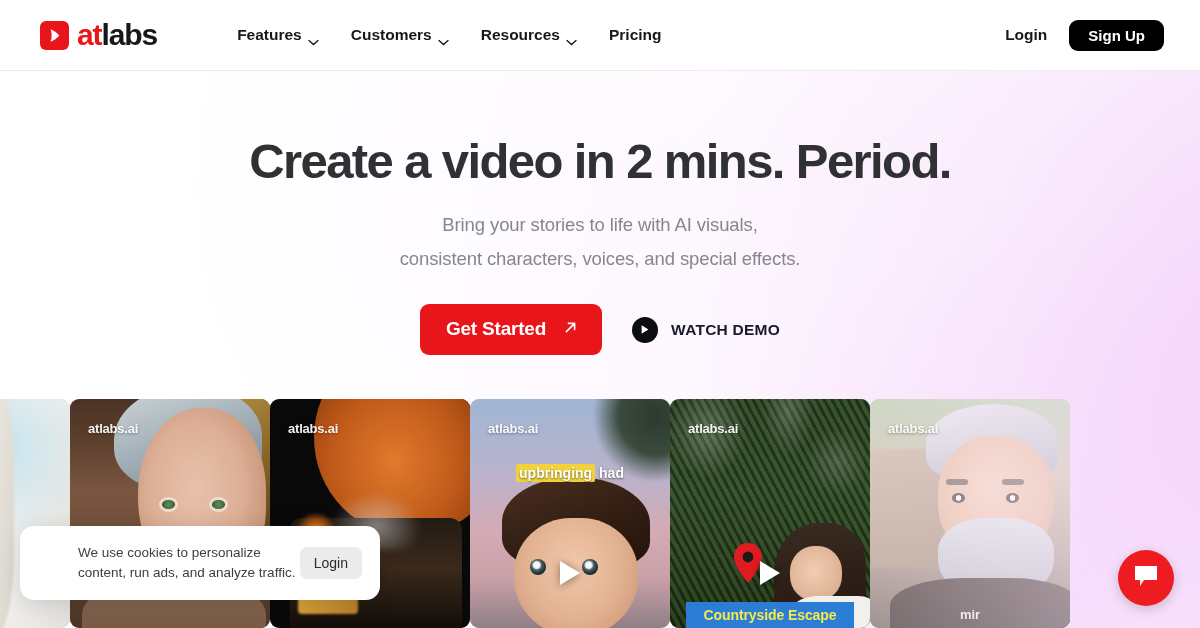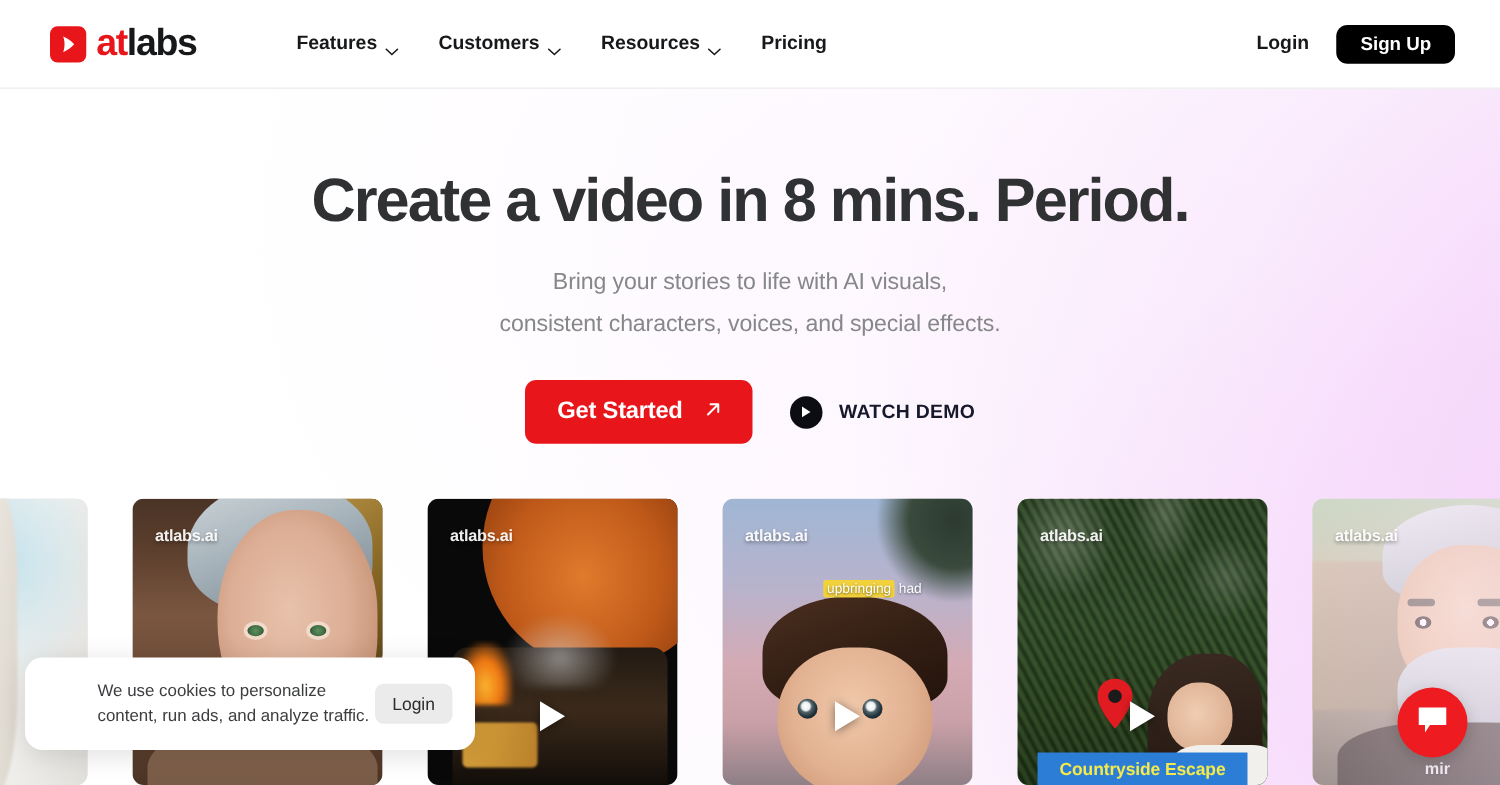--- a/index.html
+++ b/index.html
@@ -155,21 +155,20 @@
     letter-spacing: 0.25px;
     color: #16182B;
     white-space: nowrap;
   }
   
   .carousel {
     position: absolute;
     left: 0; top: 399px;
     width: 1200px; height: 229px;
     display: flex;
-    gap: 36px;
     z-index: 5;
   }
   .card {
     position: relative;
     flex: 0 0 200px;
     height: 229px;
     border-radius: 9px;
     overflow: hidden;
     background: #d9d9d9;
     cursor: pointer;
@@ -299,26 +298,25 @@
     background: radial-gradient(circle at 42% 38%, #ffffff 0%, #eceff0 24%, #51636b 36%, #20313a 62%, #101a20 100%);
     border-radius: 50%;
   }
   .art-4 .eyeL { left: 30%; }
   .art-4 .eyeR { left: 56%; }
   .caption-hl {
     position: absolute;
     left: 50%; top: 66px;
     transform: translateX(-50%);
     white-space: nowrap;
-    font-size: 11px;
-    font-weight: 400;
+    font-size: 14px;
+    font-weight: 700;
     color: #ffffff;
     text-shadow: 0 1px 2px rgba(0,0,0,0.55);
     z-index: 3;
-    margin-left: 20px;
   }
   .caption-hl .hl {
     background: #F2D23B;
     color: #ffffff;
     padding: 1px 3px;
     border-radius: 2px;
   }
   
   .art-5 {
     background: linear-gradient(180deg,#2b3d25 0%, #31462a 40%, #243619 72%, #15210f 100%);
@@ -516,21 +514,21 @@
       </div>
     </nav>
 
     <div class="header-right">
       <span class="login-link">Login</span>
       <button class="signup-btn">Sign Up</button>
     </div>
   </header>
 
   <section class="hero">
-    <h1 class="headline">Create a video in 8 mins. Period.</h1>
+    <h1 class="headline">Create a video in 2 mins. Period.</h1>
     <p class="subline">
       <span>Bring your stories to life with AI visuals,</span><br>
       <span>consistent characters, voices, and special effects.</span>
     </p>
 
     <div class="cta-row">
       <button class="get-started">
         <span>Get Started</span>
         <span class="arrow-ne">
           <svg width="15" height="15" viewBox="0 0 15 15">

